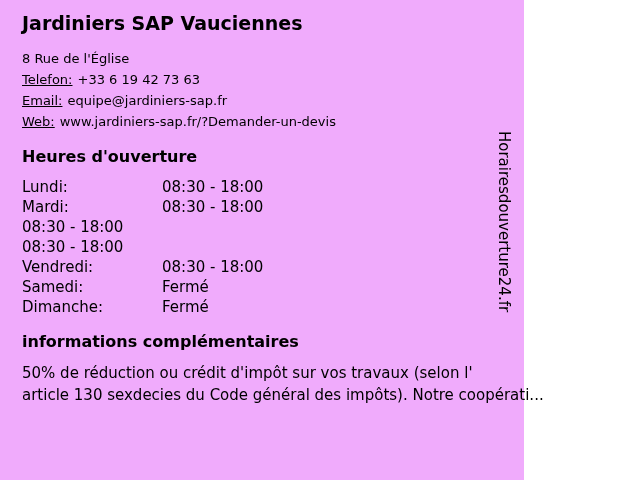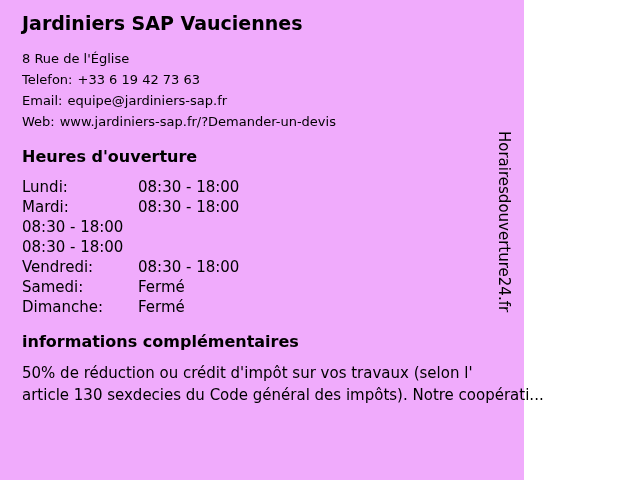--- a/index.html
+++ b/index.html
@@ -29,36 +29,38 @@
   }
   .contact {
     font-size: 13px;
     line-height: 21px;
   }
   .contact-line {
     white-space: nowrap;
   }
   .lbl {
     margin-right: 5px;
+    text-decoration: underline;
   }
   .section-heading {
     font-size: 16px;
     font-weight: bold;
     line-height: 20px;
     margin: 15px 0 0 0;
     white-space: nowrap;
   }
   .hours-table {
     margin-top: 10px;
     font-size: 15px;
     line-height: 20px;
   }
   .hours-row {
     display: flex;
     white-space: nowrap;
+    gap: 24px;
   }
   .hours-day {
     display: inline-block;
     width: 116px;
     flex: 0 0 116px;
   }
   .hours-time {
     display: inline-block;
   }
   .extra-para {

